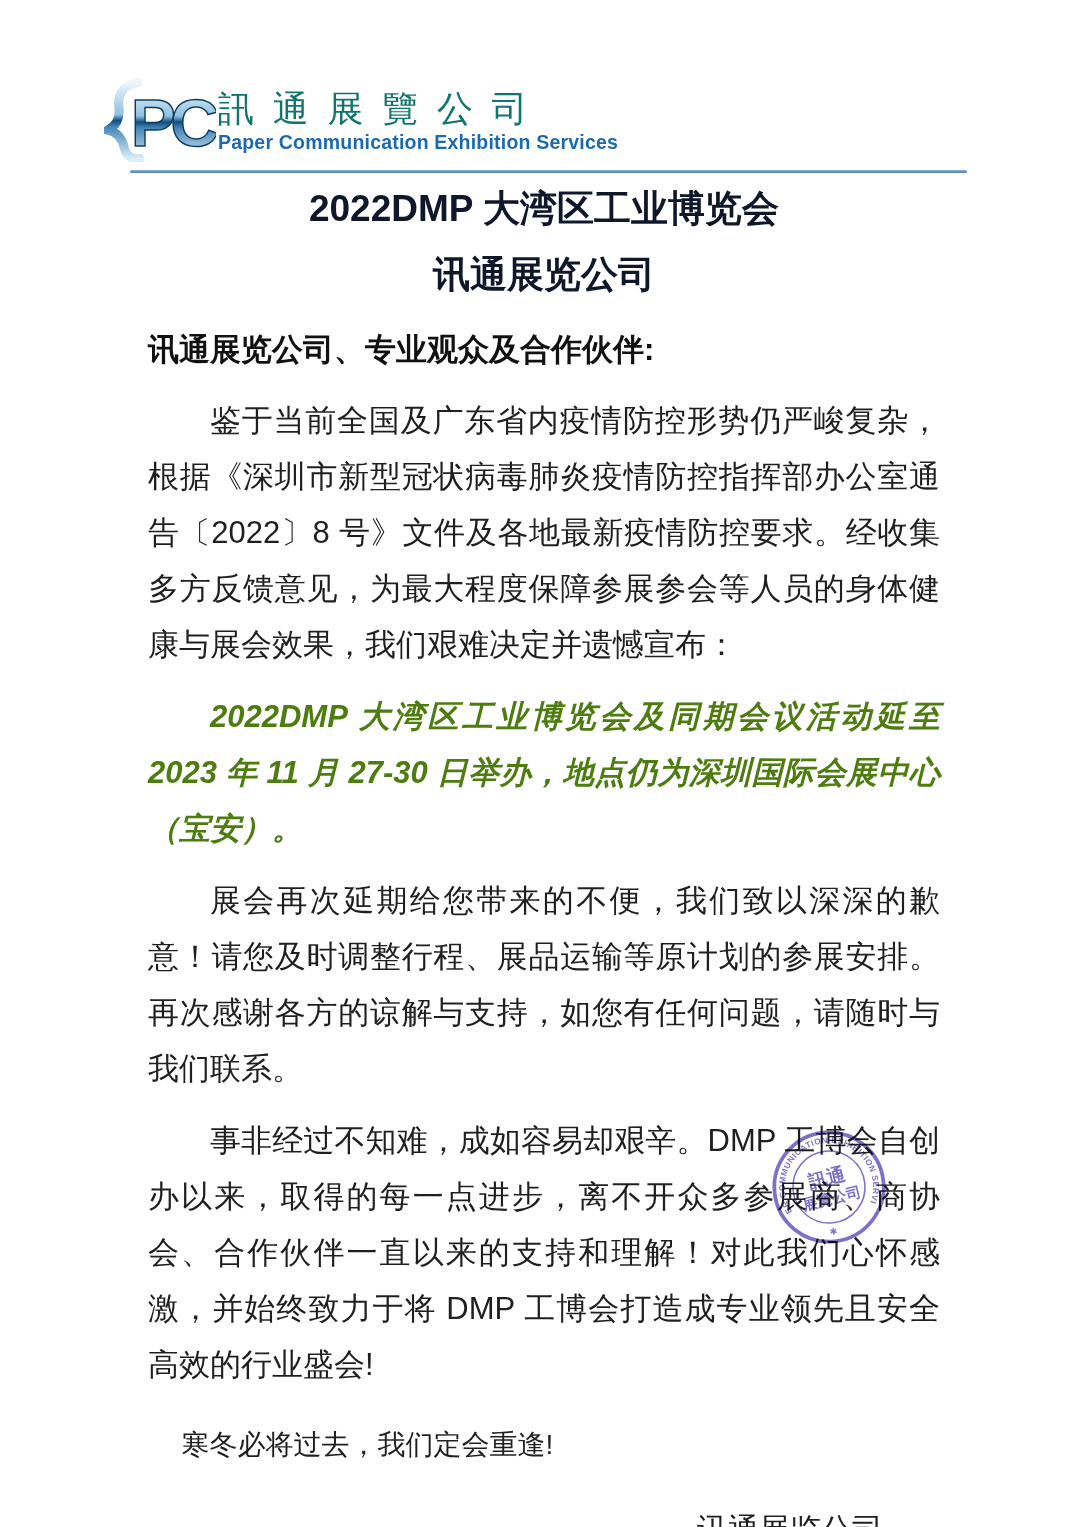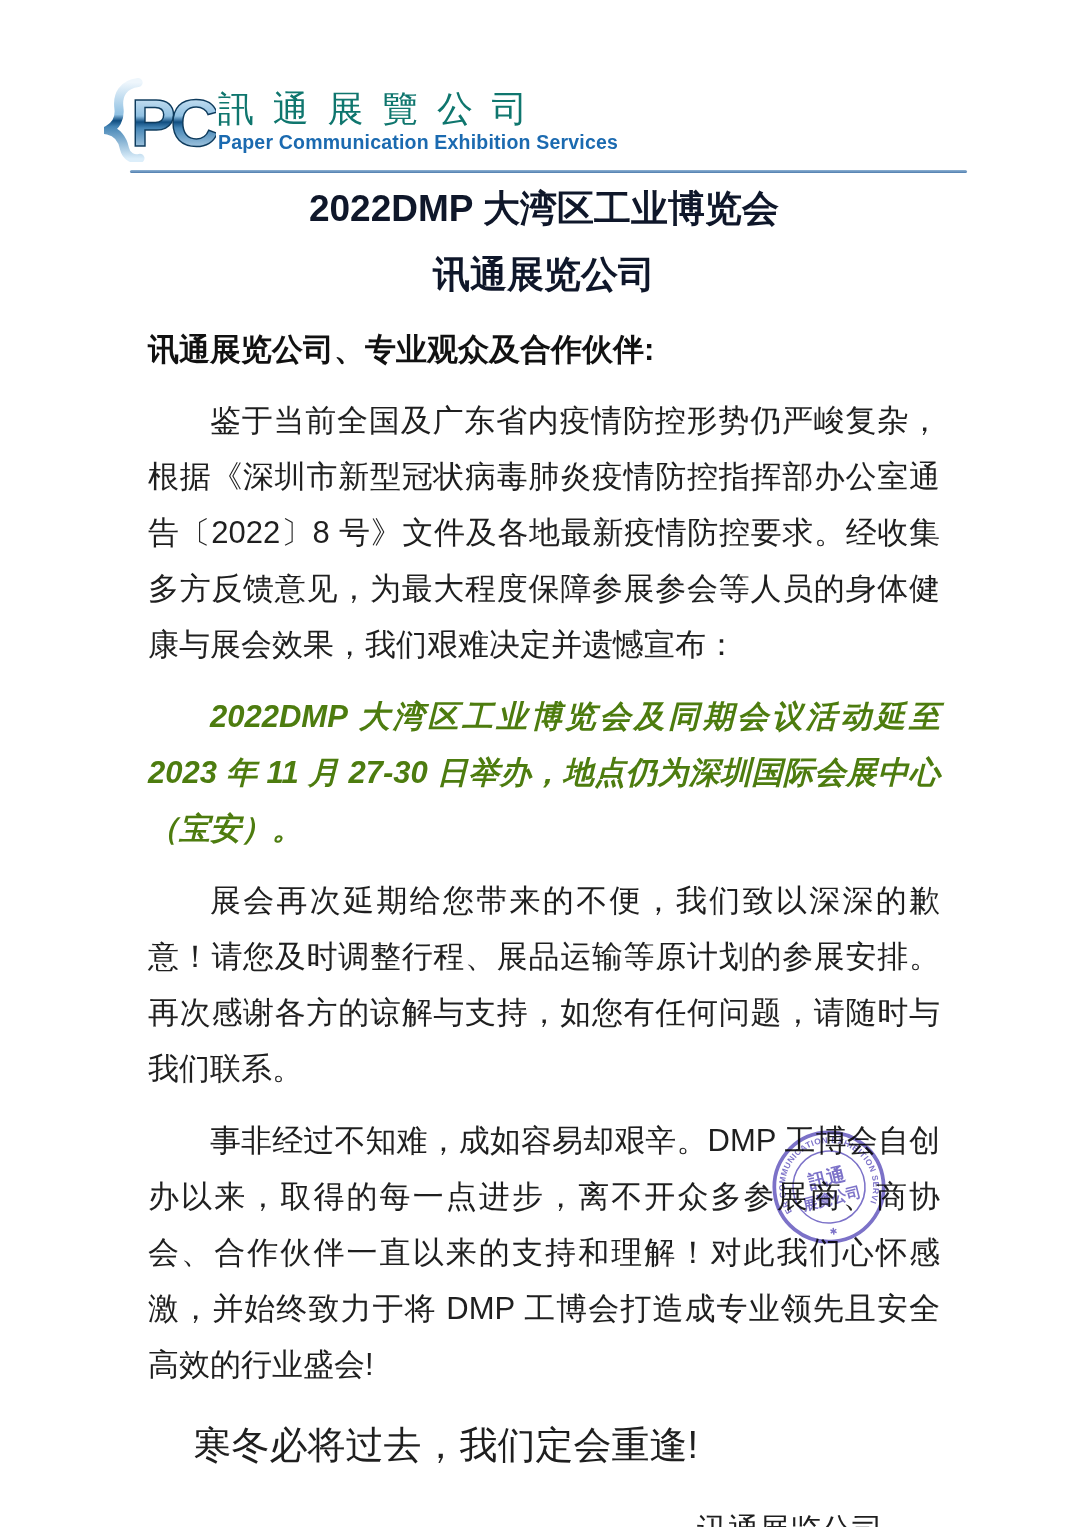--- a/index.html
+++ b/index.html
@@ -45,21 +45,21 @@
   .salutation{
     margin:30px 0 0;font-size:31px;font-weight:700;color:#111;
   }
   p.body{
     font-size:31px;line-height:56px;margin:16px 0 0;
     text-align:justify;text-indent:2em;color:#1f1f1f;
   }
   p.body.first{margin-top:22px;}
   p.body.em{font-weight:700;color:#4d7c0f;font-style:italic;}
   p.closing{
-    font-size:38px;line-height:56px;margin:24px 0 0;
+    font-size:28px;line-height:56px;margin:24px 0 0;
     text-indent:1.2em;
   }
   
   .sig-block{
     width:260px;margin:36px 20px 0 auto;
     text-align:center;position:relative;z-index:1;
   }
   .signature{font-size:31px;color:#1f1f1f;}
   
   .stamp{

